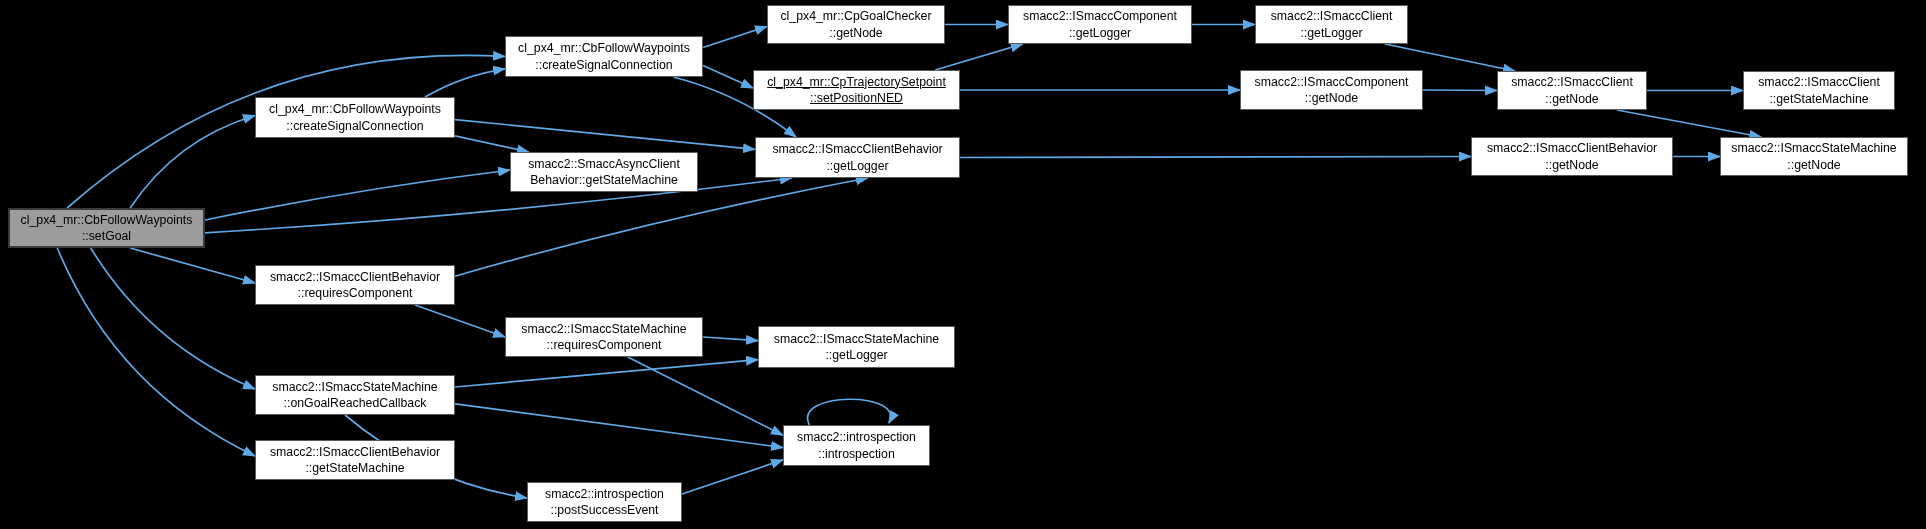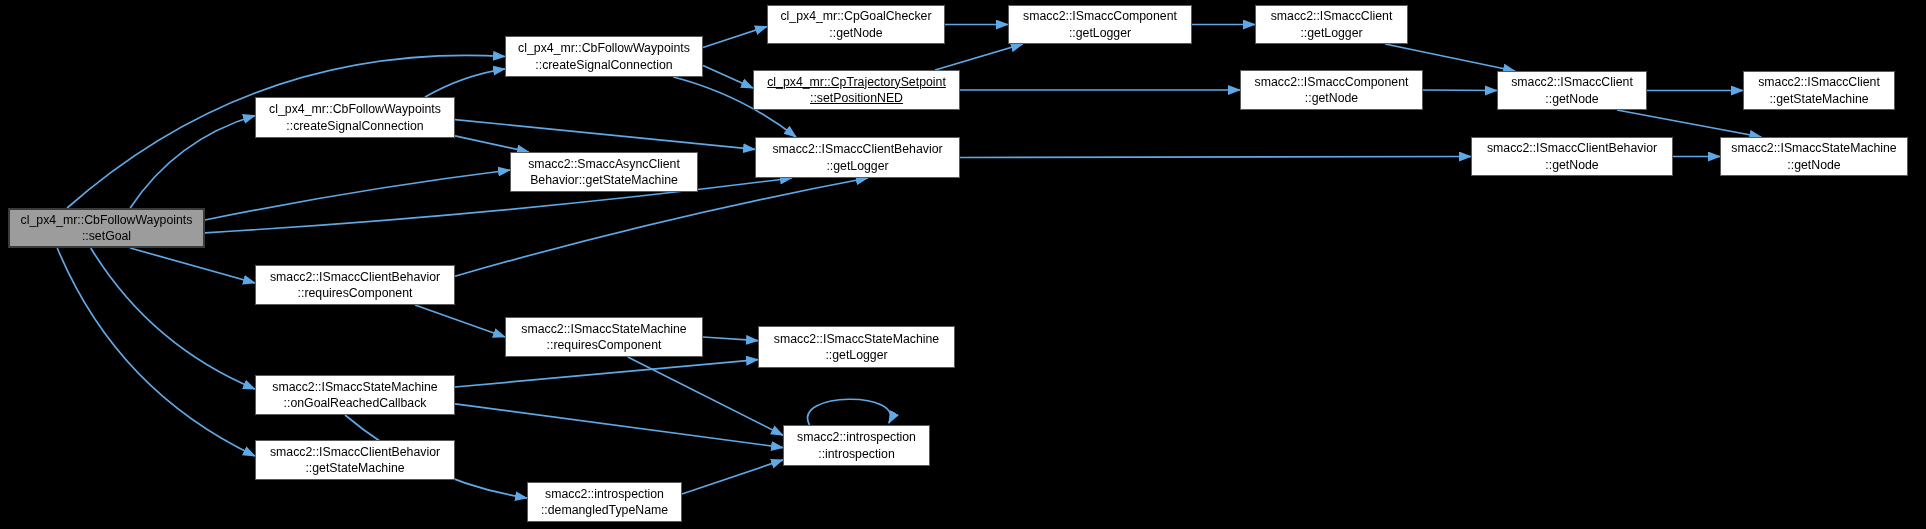--- a/index.html
+++ b/index.html
@@ -133,16 +133,16 @@
       <div class="node" style="left: 255px; top: 440px; width: 200px; height: 40px;">
         <span>smacc2::ISmaccClientBehavior</span>
         <span>::getStateMachine</span>
       </div>
       <div class="node" style="left: 783px; top: 425px; width: 147px; height: 41px;">
         <span>smacc2::introspection</span>
         <span>::introspection</span>
       </div>
       <div class="node" style="left: 527px; top: 482px; width: 155px; height: 40px;">
         <span>smacc2::introspection</span>
-        <span>::demangledTypeName</span>
+        <span>::postSuccessEvent</span>
       </div>
     </div>
 </div>
 
 </body></html>

